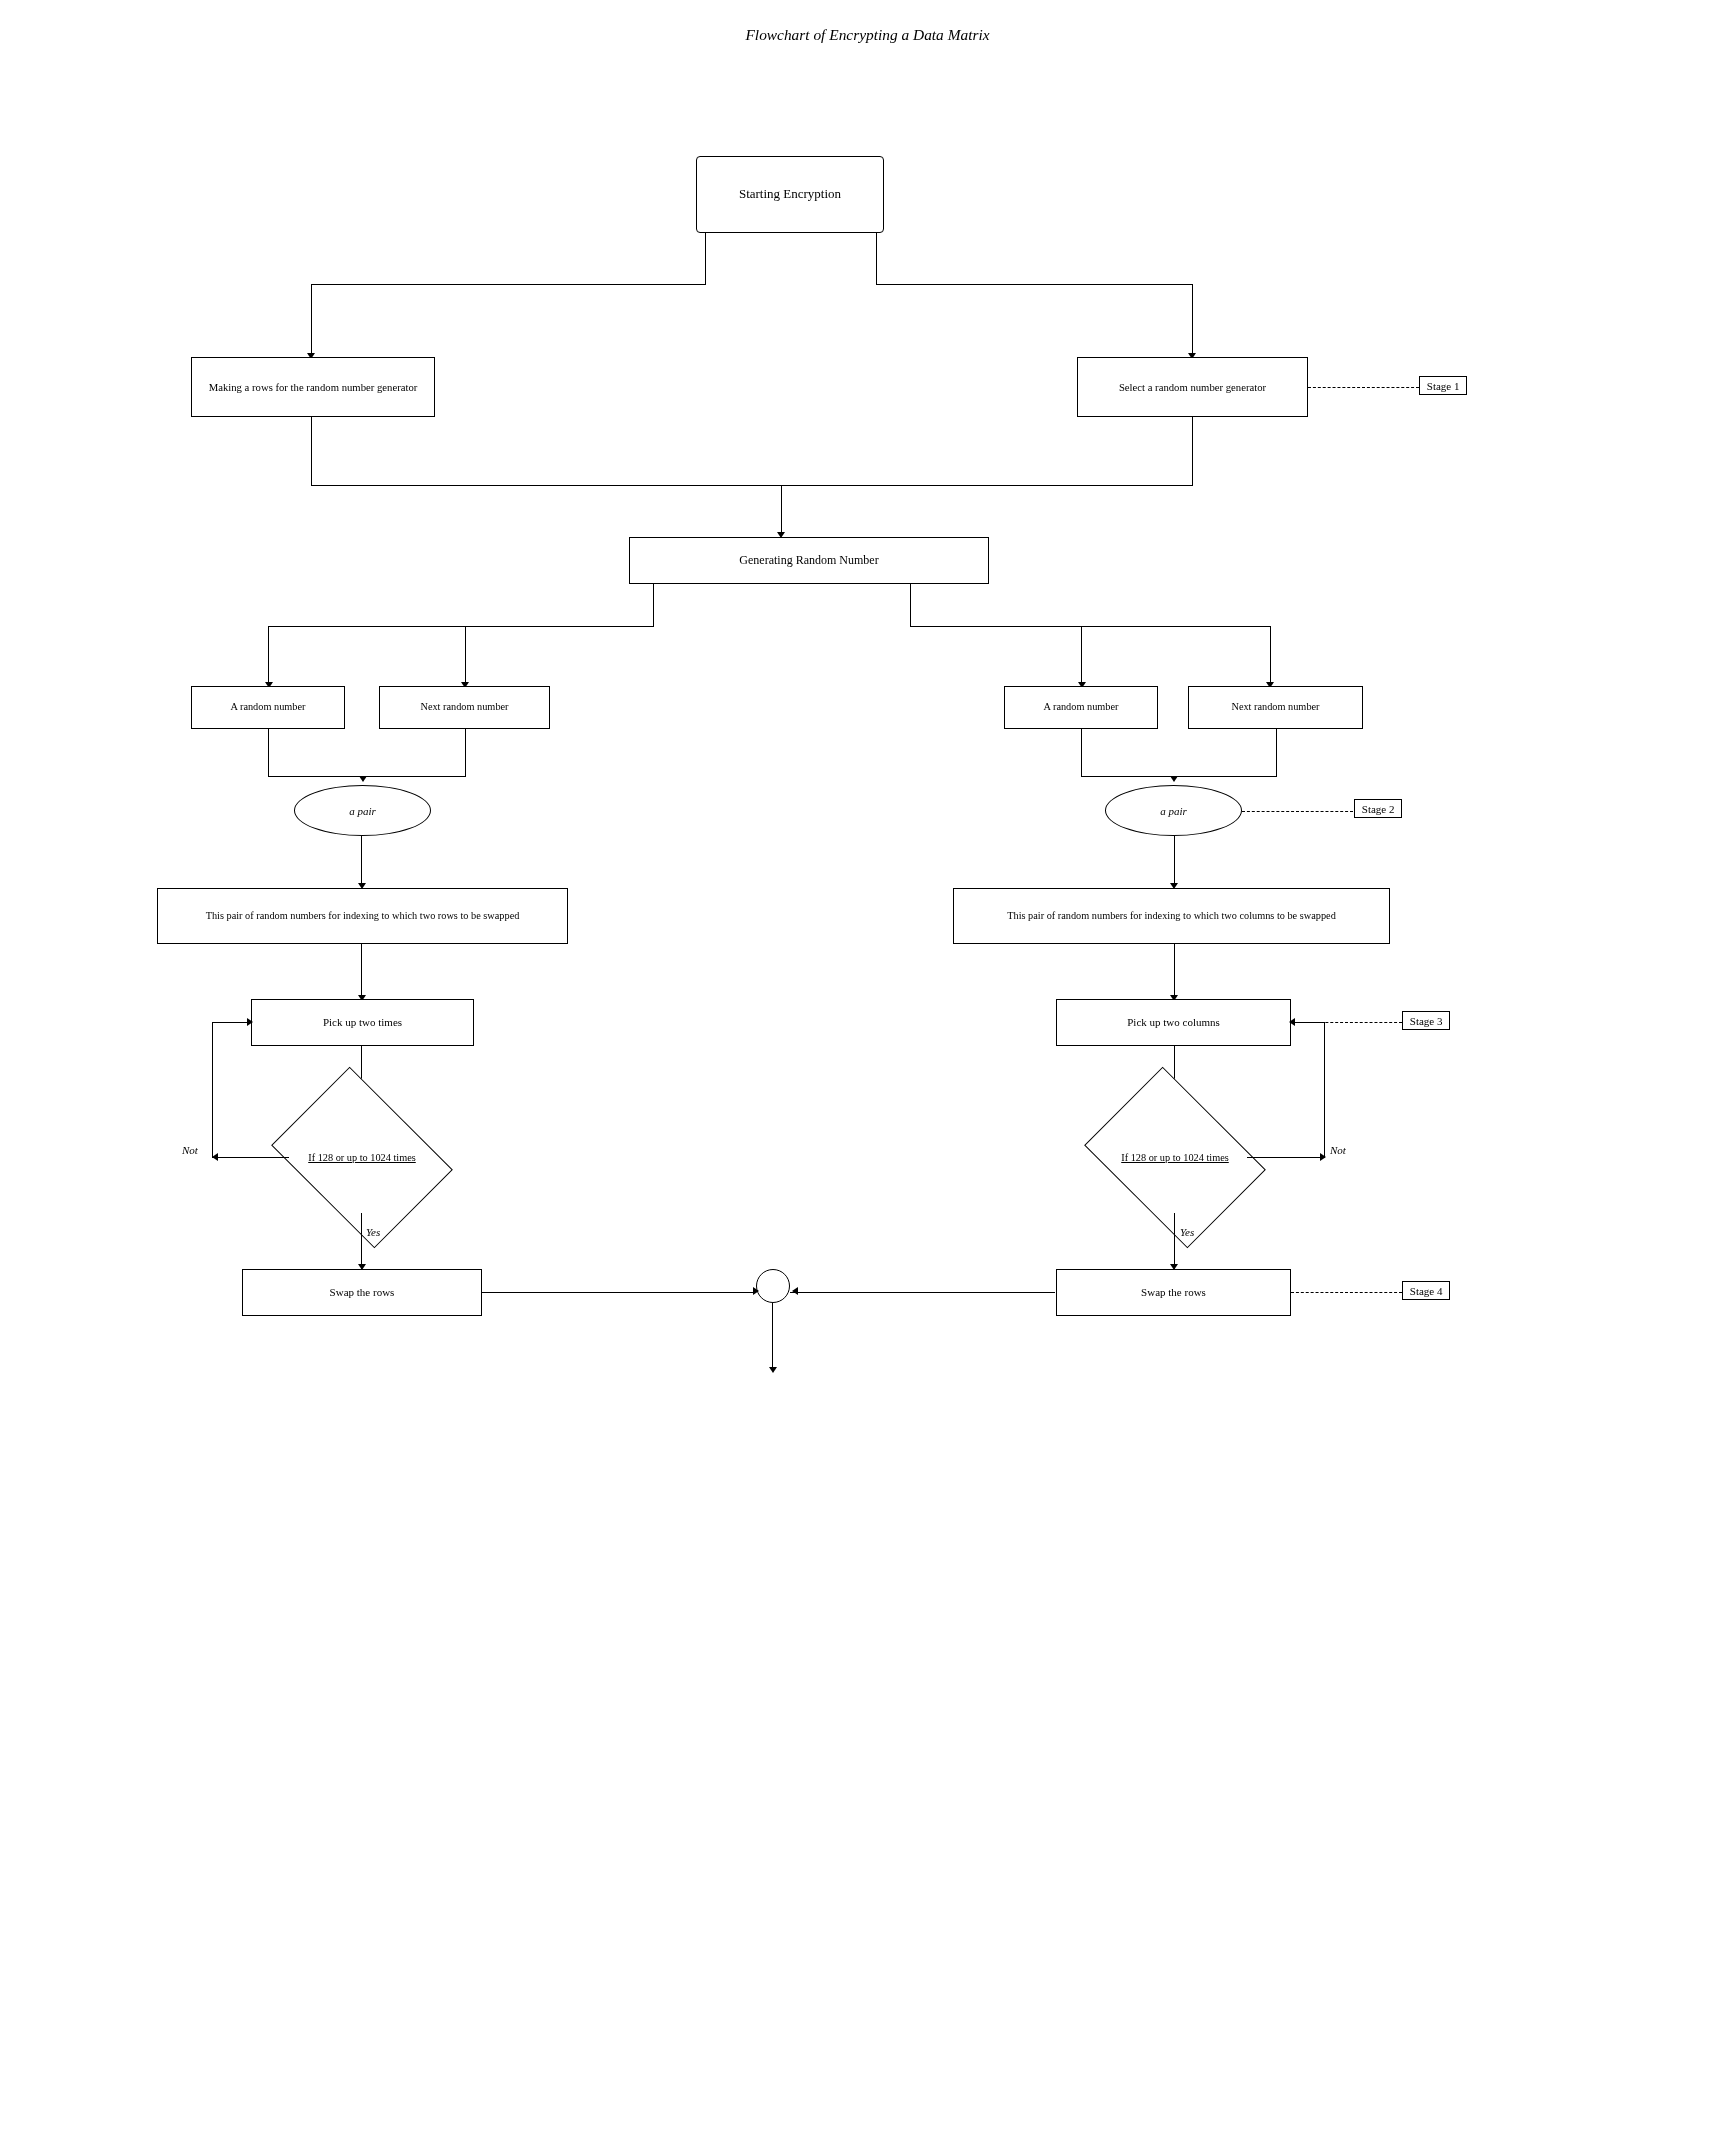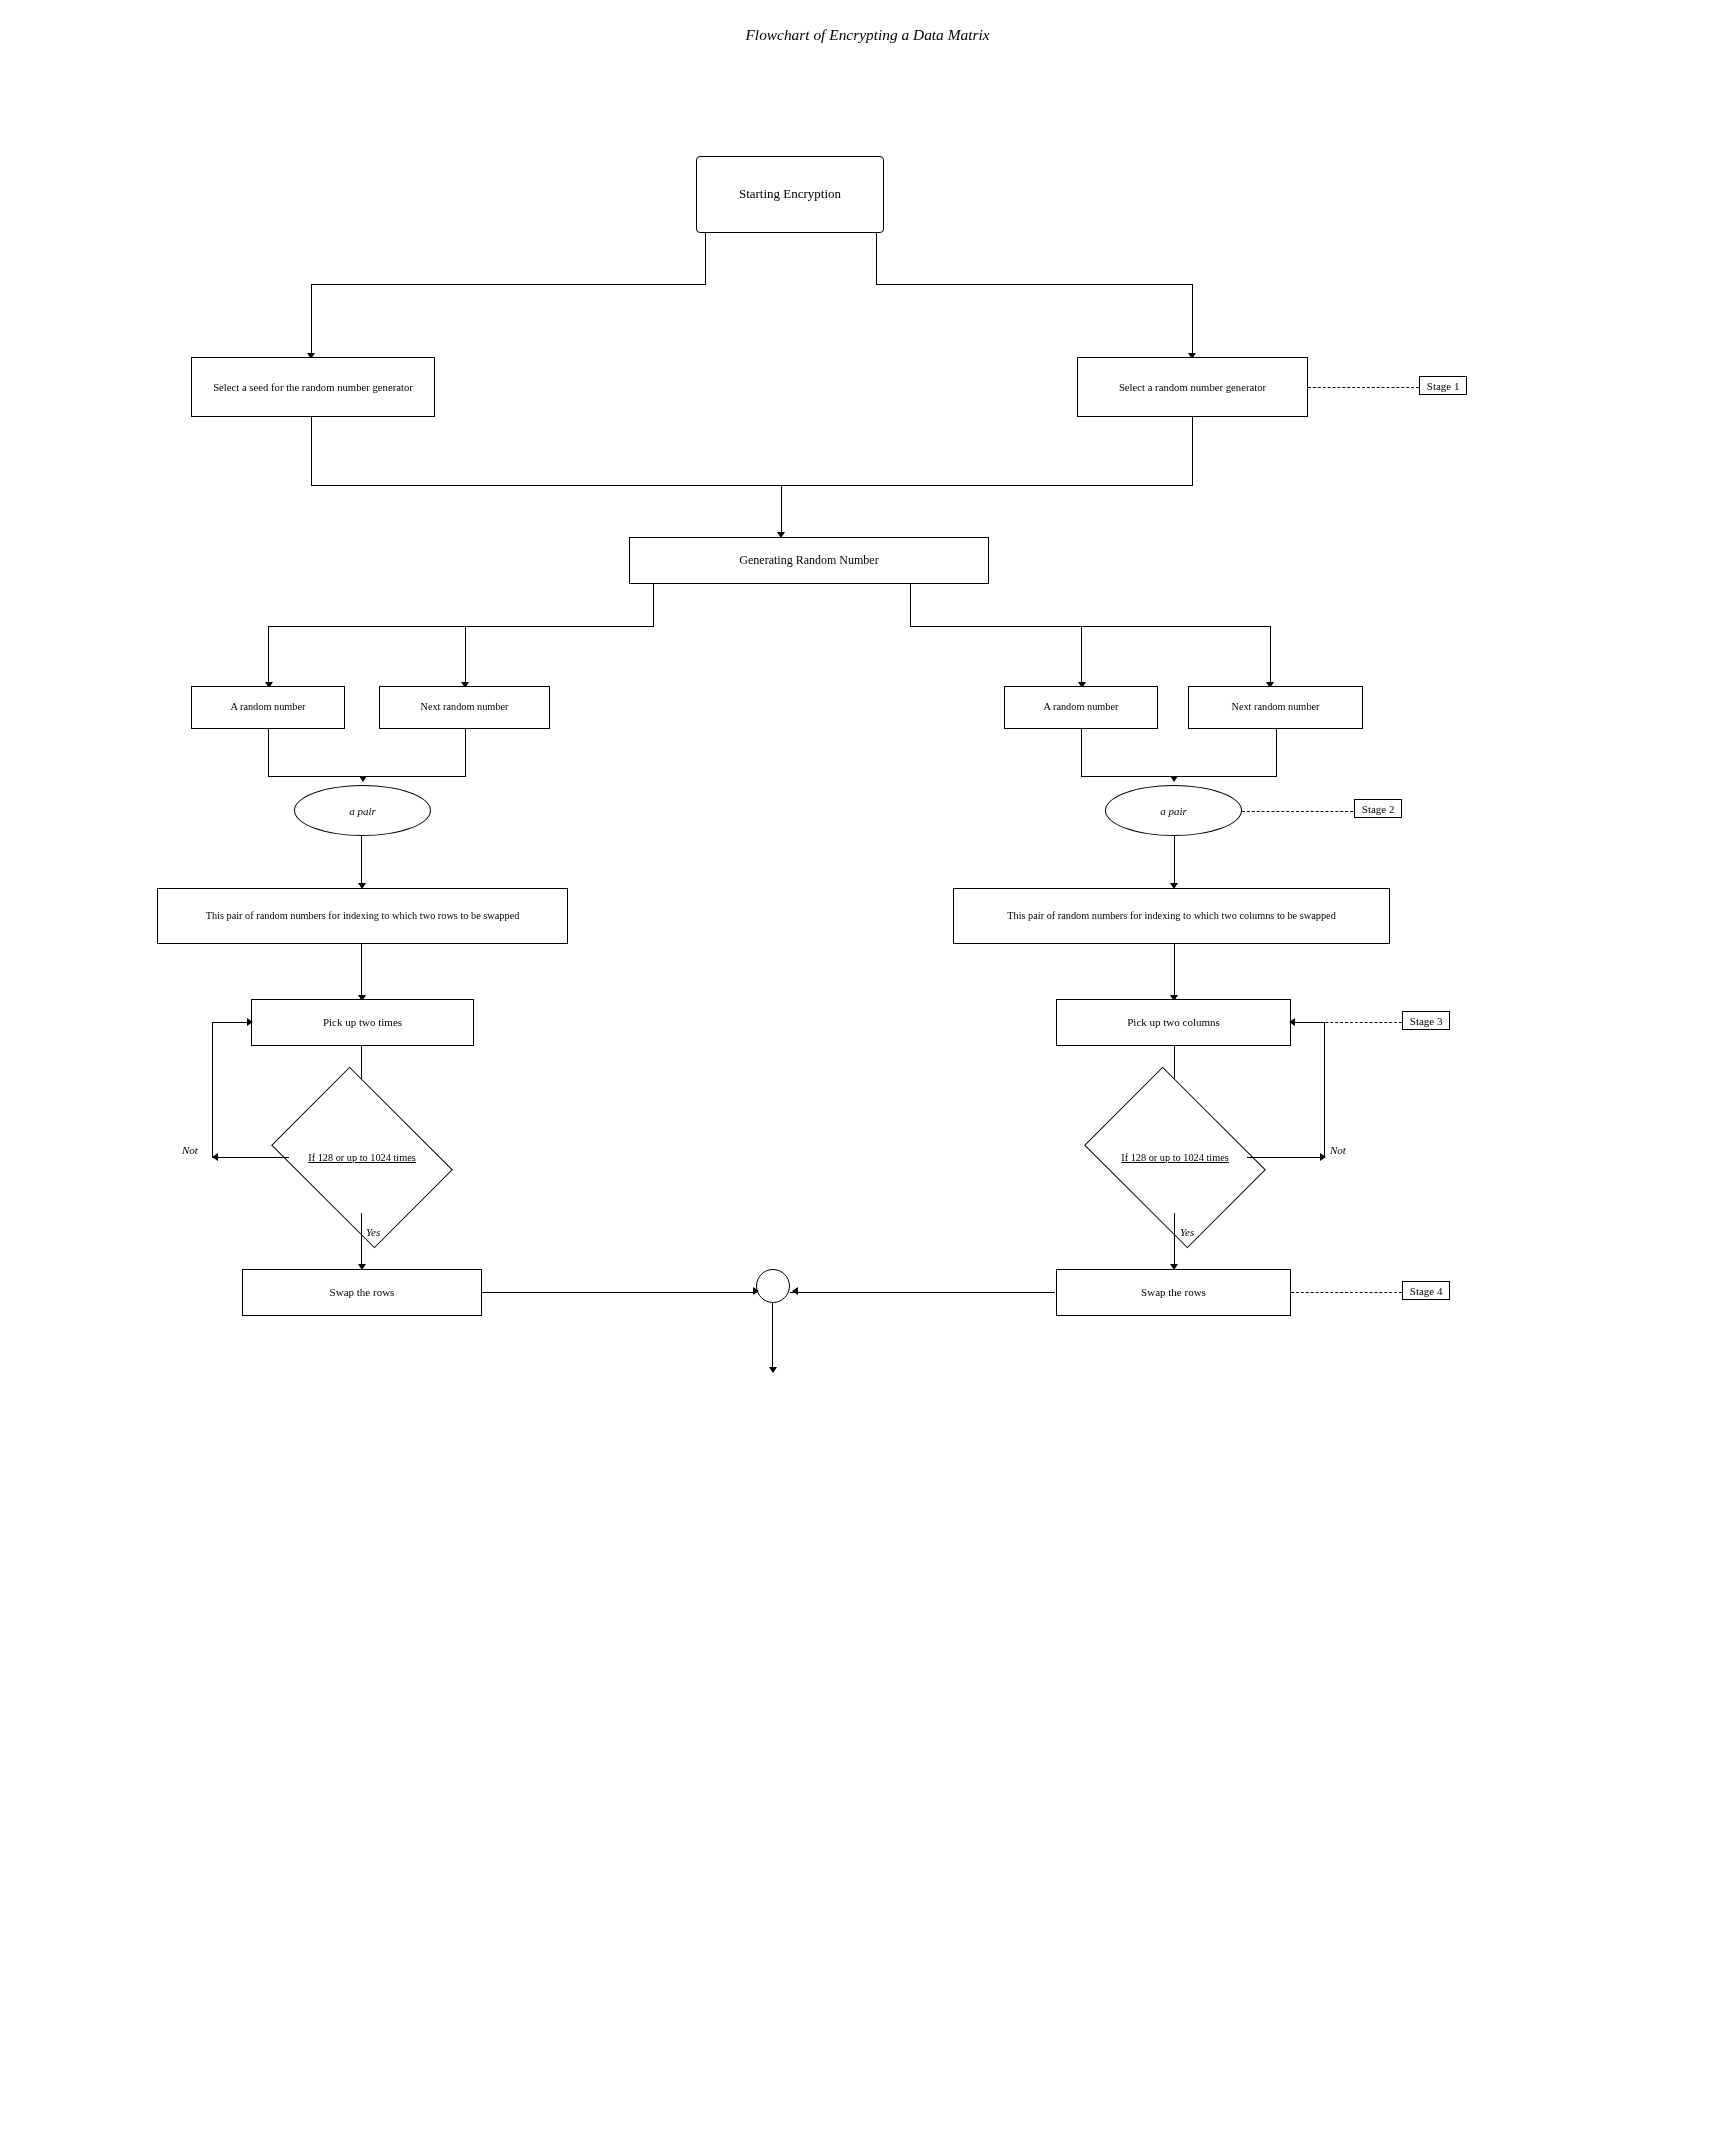--- a/index.html
+++ b/index.html
@@ -150,21 +150,21 @@
   <div class="arrow arrow-h" style="left:257px; top:214px; width:395px;"></div>
   <div class="arrow arrow-v" style="left:257px; top:214px; height:73px;"></div>
   <div class="arrowhead-down" style="left:253px; top:283px;"></div>
 
   <div class="arrow arrow-v" style="left:822px; top:163px; height:51px;"></div>
   <div class="arrow arrow-h" style="left:822px; top:214px; width:317px;"></div>
   <div class="arrow arrow-v" style="left:1138px; top:214px; height:73px;"></div>
   <div class="arrowhead-down" style="left:1134px; top:283px;"></div>
 
   <div class="box" style="left:137px; top:287px; width:244px; height:60px; font-size:10.7px; line-height:1.5;">
-    <span>Select a seed for the
+    <span>Making a rows for the
 random number generator</span>
   </div>
 
   <div class="box" style="left:1023px; top:287px; width:231px; height:60px; font-size:10.7px; line-height:1.5;text-align:center;">
     <span>Select a random
 number generator</span>
   </div>
 
   <div class="dashed-line" style="left:1254px; top:317px; width:111px;"></div>
   <div class="stage-box" style="left:1365px; top:306px;">

